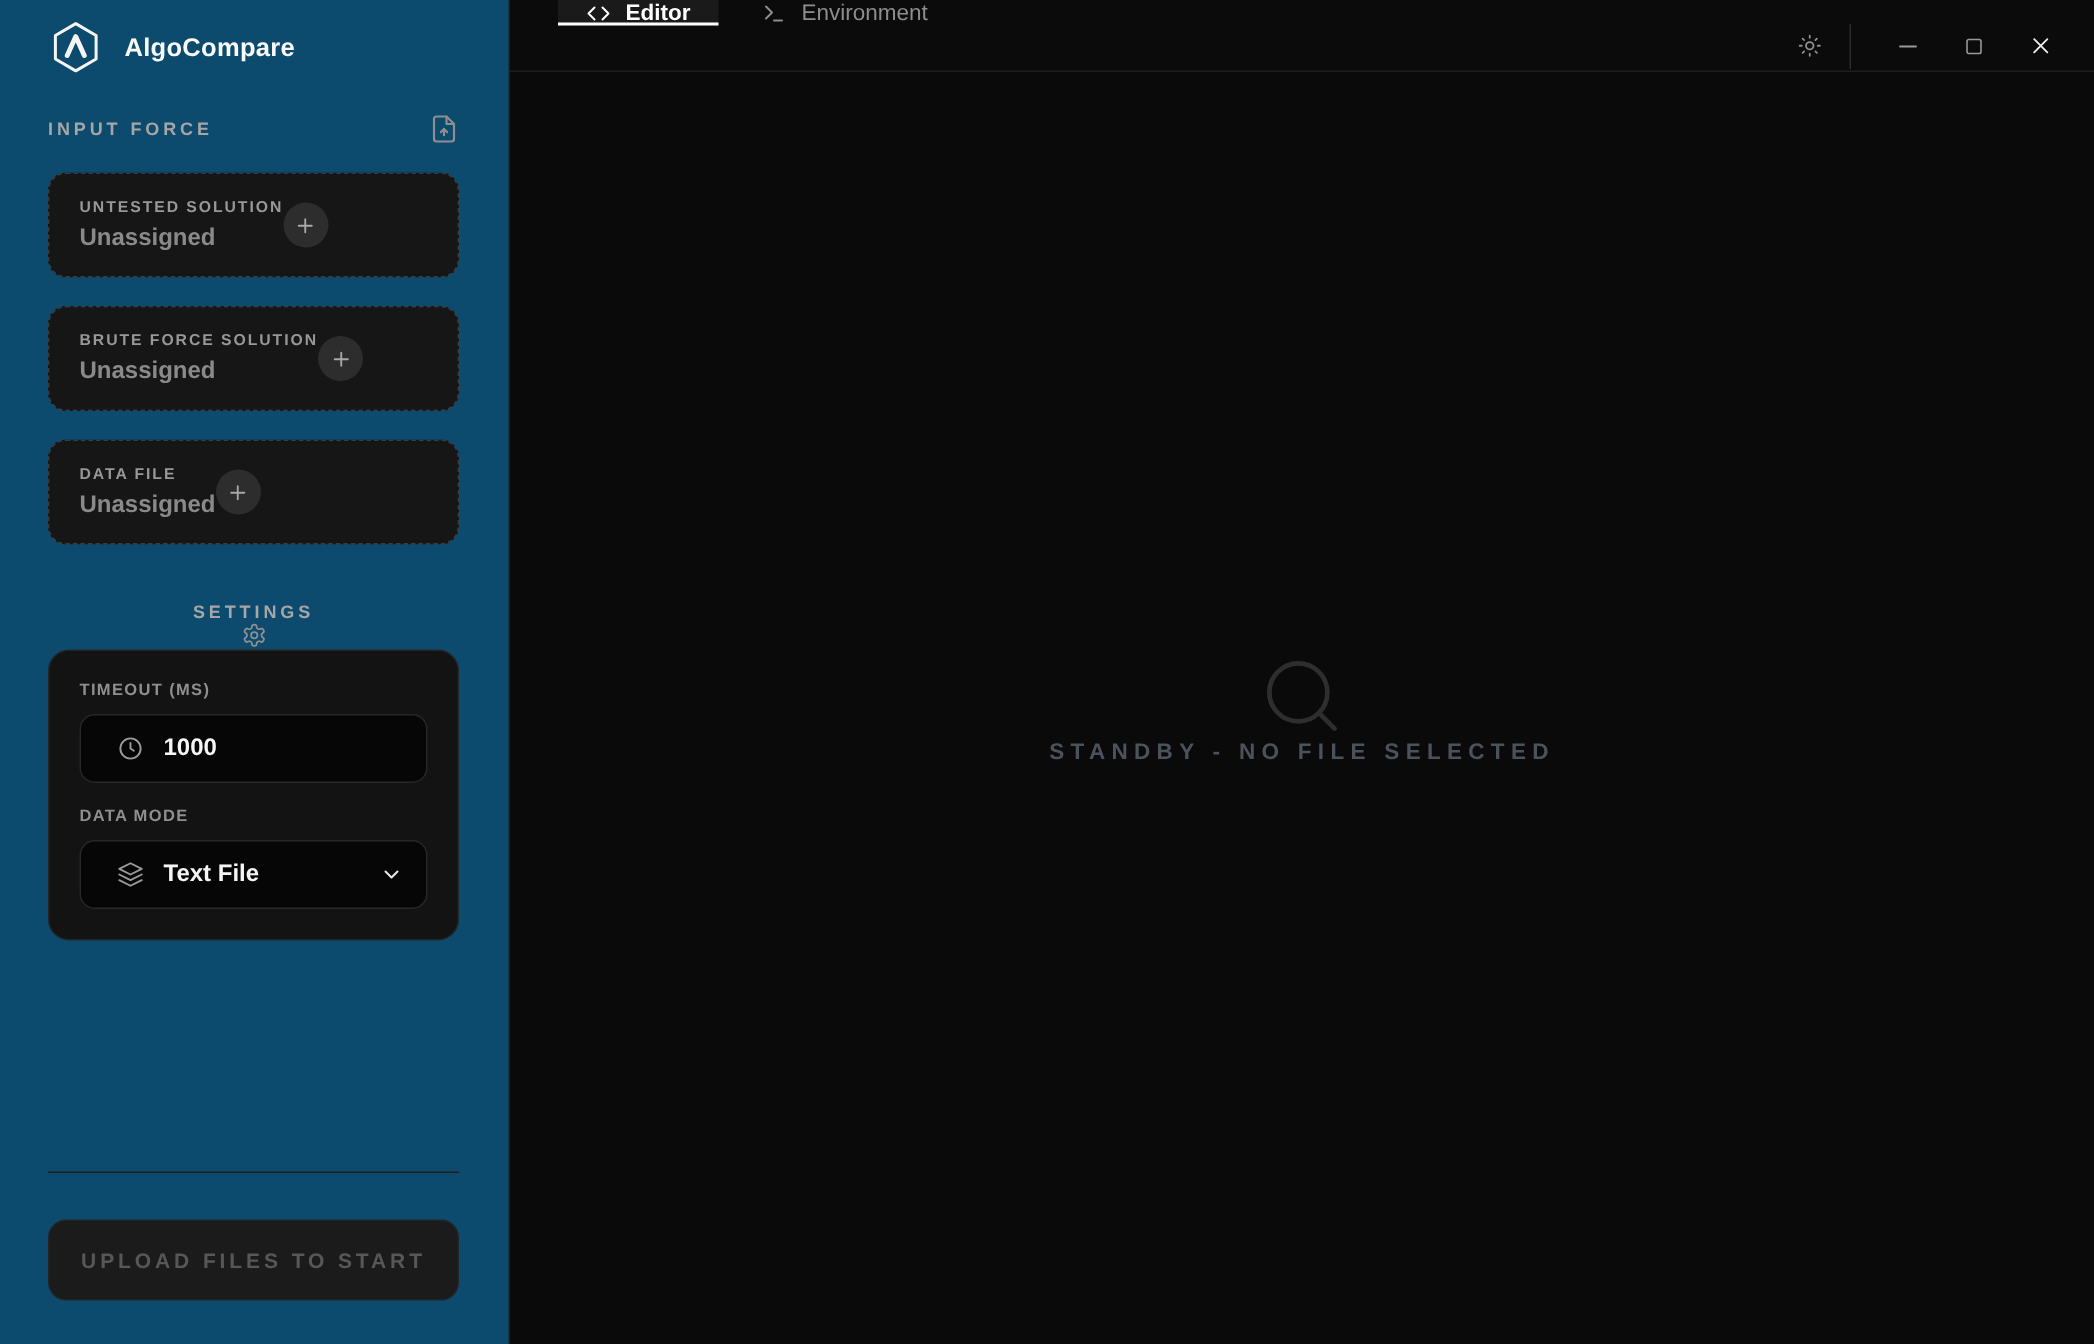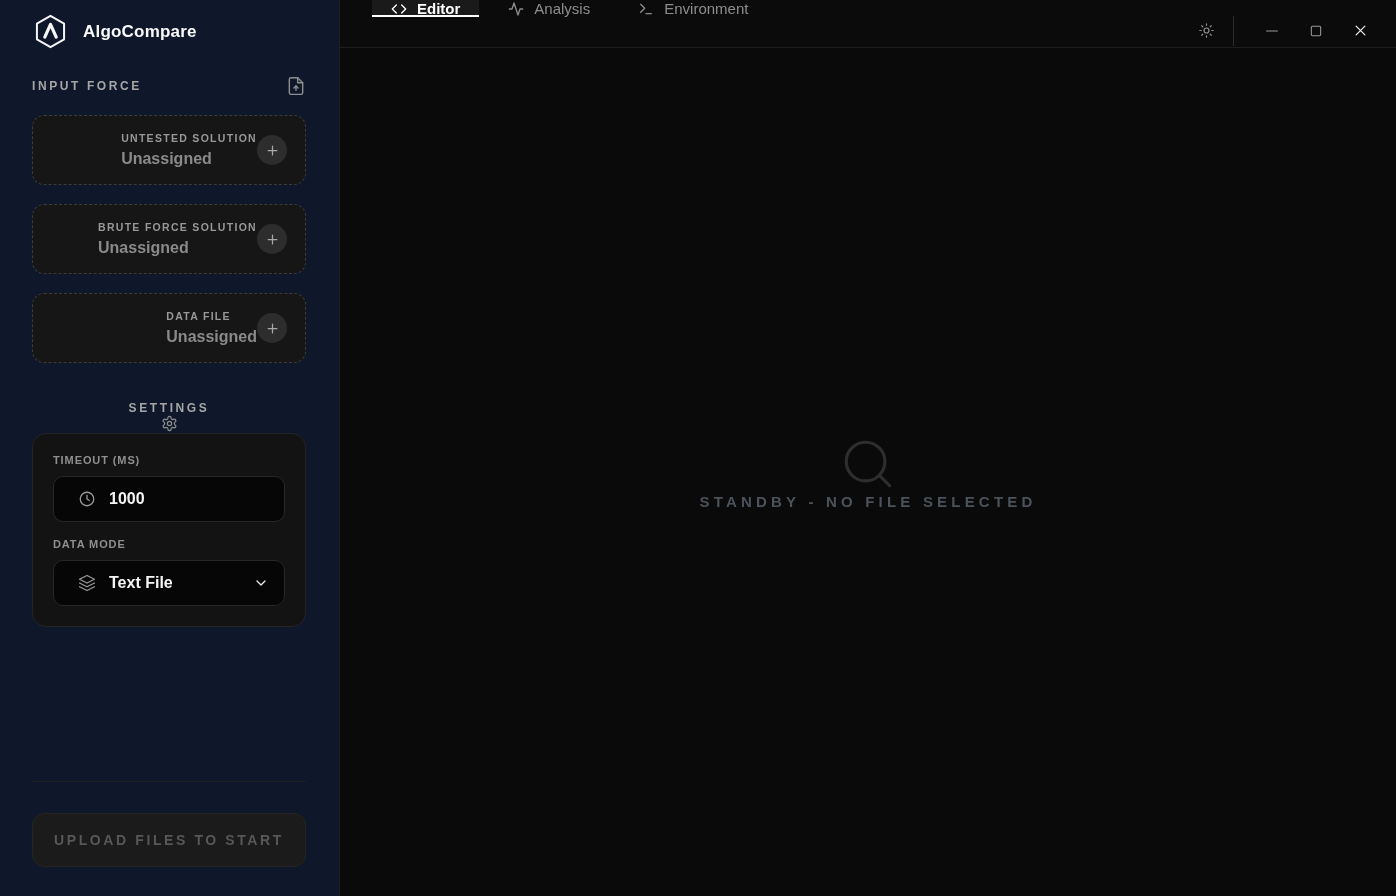--- a/index.html
+++ b/index.html
@@ -9,21 +9,21 @@
     font-family: "Liberation Sans", "DejaVu Sans", sans-serif;
     color: #f2f2f2;
     display: flex;
   }
   svg { display: block; }
 
   
   .sidebar {
     width: 340px;
     height: 896px;
-    background: #0f172a;
+    background: #0c4a6e;
     border-right: 1px solid #1e1e1e;
     padding: 13px 33px 29px 32px;
     display: flex;
     flex-direction: column;
     flex-shrink: 0;
   }
   .brand {
     display: flex;
     align-items: center;
     gap: 14px;
@@ -59,21 +59,21 @@
   }
   .file-card {
     margin-top: 19px;
     height: 70px;
     background: #161616;
     border: 1px dashed #3c3c3c;
     border-radius: 12px;
     padding: 0 18px 0 20px;
     display: flex;
     align-items: center;
-    justify-content: flex-end;
+    justify-content: flex-start;
     cursor: pointer;
   }
   .file-card:first-of-type { margin-top: 25px; }
   .file-card-label {
     font-size: 10.5px;
     font-weight: 700;
     letter-spacing: 1.3px;
     color: #989898;
     margin-bottom: 6px;
   }
@@ -361,28 +361,20 @@
     <button class="tab active">
       <span class="t-icon">
         <svg width="16" height="16" viewBox="0 0 24 24" fill="none" stroke="currentColor" stroke-width="2" stroke-linecap="round" stroke-linejoin="round">
           <path d="m16 18 6-6-6-6"></path>
           <path d="m8 6-6 6 6 6"></path>
         </svg>
       </span>
       <span>Editor</span>
     </button>
 
-    <button class="tab">
-      <span class="t-icon">
-        <svg width="16" height="16" viewBox="0 0 24 24" fill="none" stroke="currentColor" stroke-width="2" stroke-linecap="round" stroke-linejoin="round">
-          <path d="M22 12h-4l-3 9L9 3l-3 9H2"></path>
-        </svg>
-      </span>
-      <span>Analysis</span>
-    </button>
 
     <button class="tab">
       <span class="t-icon">
         <svg width="16" height="16" viewBox="0 0 24 24" fill="none" stroke="currentColor" stroke-width="2" stroke-linecap="round" stroke-linejoin="round">
           <path d="m4 17 6-6-6-6"></path>
           <path d="M12 19h8"></path>
         </svg>
       </span>
       <span>Environment</span>
     </button>

